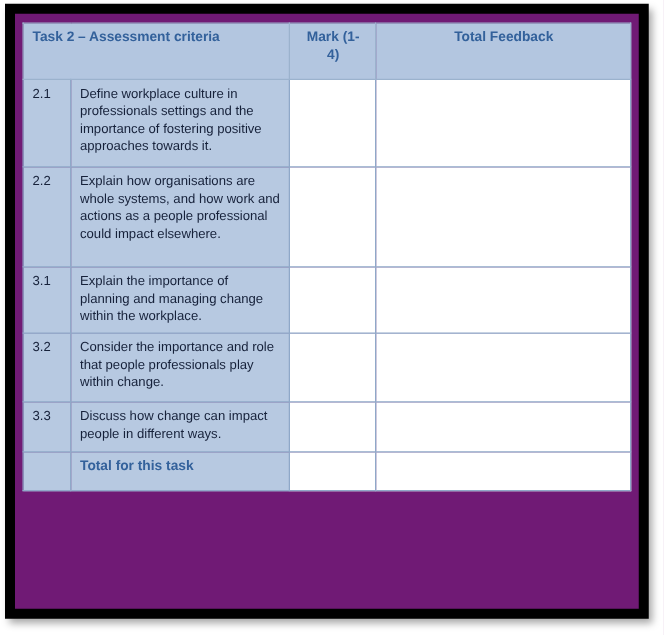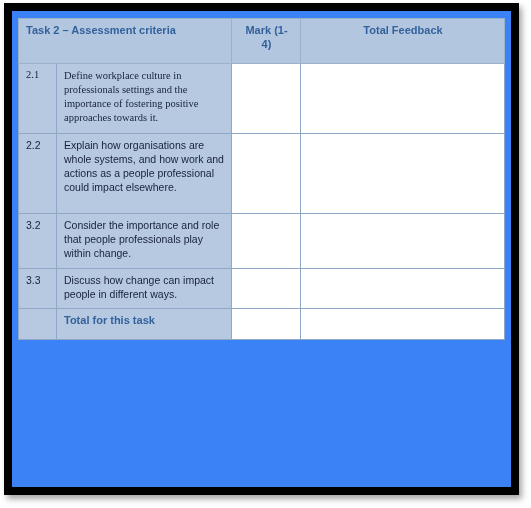--- a/index.html
+++ b/index.html
@@ -23,21 +23,21 @@
     height: 492px;
     background: #000000;
     box-sizing: border-box;
     padding: 8px;
     box-shadow: 3px 4px 6px rgba(0,0,0,0.35);
   }
   #frame-inner {
     position: relative;
     width: 100%;
     height: 100%;
-    background: #3b82f6;
+    background: #701a75;
     box-sizing: border-box;
   }
 
   
   #criteria-table {
     position: absolute;
     left: 6px;
     top: 7px;
     width: 486px;
     border-collapse: collapse;
@@ -134,35 +134,41 @@
       </colgroup>
       <thead>
         <tr>
           <th class="hdr hdr-criteria" colspan="2">Task 2 – Assessment criteria</th>
           <th class="hdr hdr-mark"><span>Mark (1-</span> <span>4)</span></th>
           <th class="hdr hdr-feedback">Total Feedback</th>
         </tr>
       </thead>
       <tbody>
 
-        <tr style="height:70px;font-family:Liberation Serif, serif;">
+        <tr style="height:70px;">
           <td class="num-cell">2.1</td>
           <td class="text-cell">Define workplace culture in professionals settings and the importance of fostering positive approaches towards it.</td>
           <td class="mark-cell"></td>
           <td class="feedback-cell"></td>
         </tr>
 
         <tr style="height:80px;">
           <td class="num-cell">2.2</td>
           <td class="text-cell">Explain how organisations are whole systems, and how work and actions as a people professional could impact elsewhere.</td>
           <td class="mark-cell"></td>
           <td class="feedback-cell"></td>
         </tr>
 
 
+        <tr style="height:53px;">
+          <td class="num-cell">3.1</td>
+          <td class="text-cell">Explain the importance of planning and managing change within the workplace.</td>
+          <td class="mark-cell"></td>
+          <td class="feedback-cell"></td>
+        </tr>
 
         <tr style="height:55px;">
           <td class="num-cell">3.2</td>
           <td class="text-cell">Consider the importance and role that people professionals play within change.</td>
           <td class="mark-cell"></td>
           <td class="feedback-cell"></td>
         </tr>
 
         <tr style="height:40px;">
           <td class="num-cell">3.3</td>

